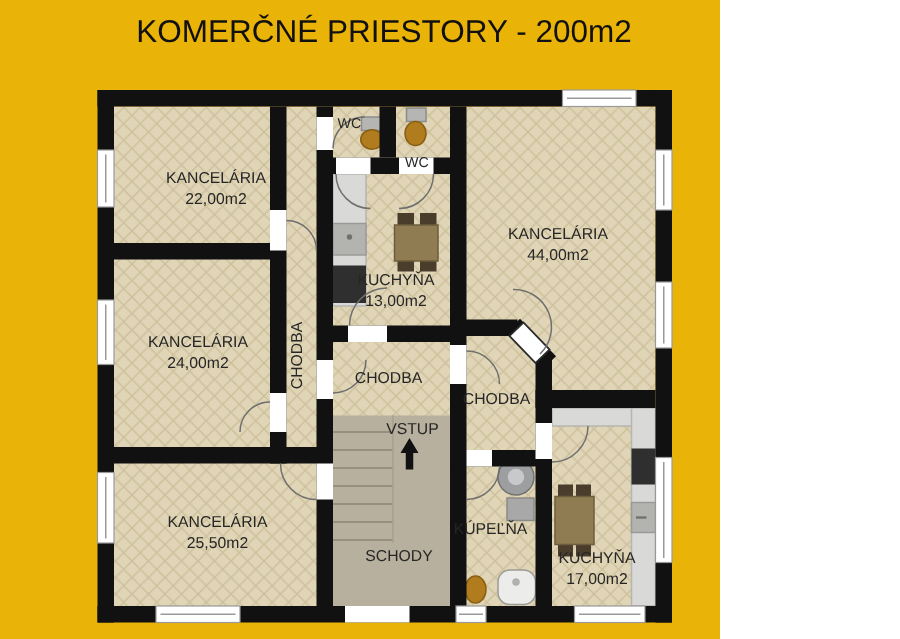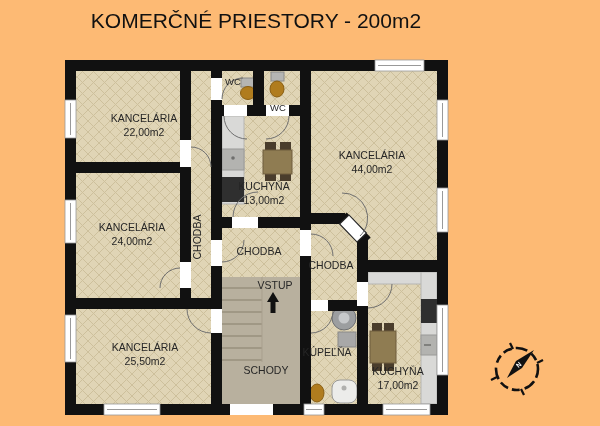--- a/index.html
+++ b/index.html
@@ -1,16 +1,16 @@
 <!DOCTYPE html>
 <html><head>
 <meta charset="utf-8">
 <style>
   html,body{margin:0;padding:0;background:#fff;}
-  .page{position:relative;width:600px;height:426px;background:#fdba74;overflow:hidden;}
+  .page{position:relative;width:480px;height:426px;background:#eab308;overflow:hidden;}
   text{font-family:"Liberation Sans",sans-serif;fill:#262626;}
   .ttl{font-size:21px;fill:#111;}
   .rl{font-size:10.5px;}
   .rs{font-size:9.5px;}
   .nlab{font-size:6.5px;fill:#fff;font-weight:bold;}
 </style>
 </head>
 <body>
 
 <div class="page">

